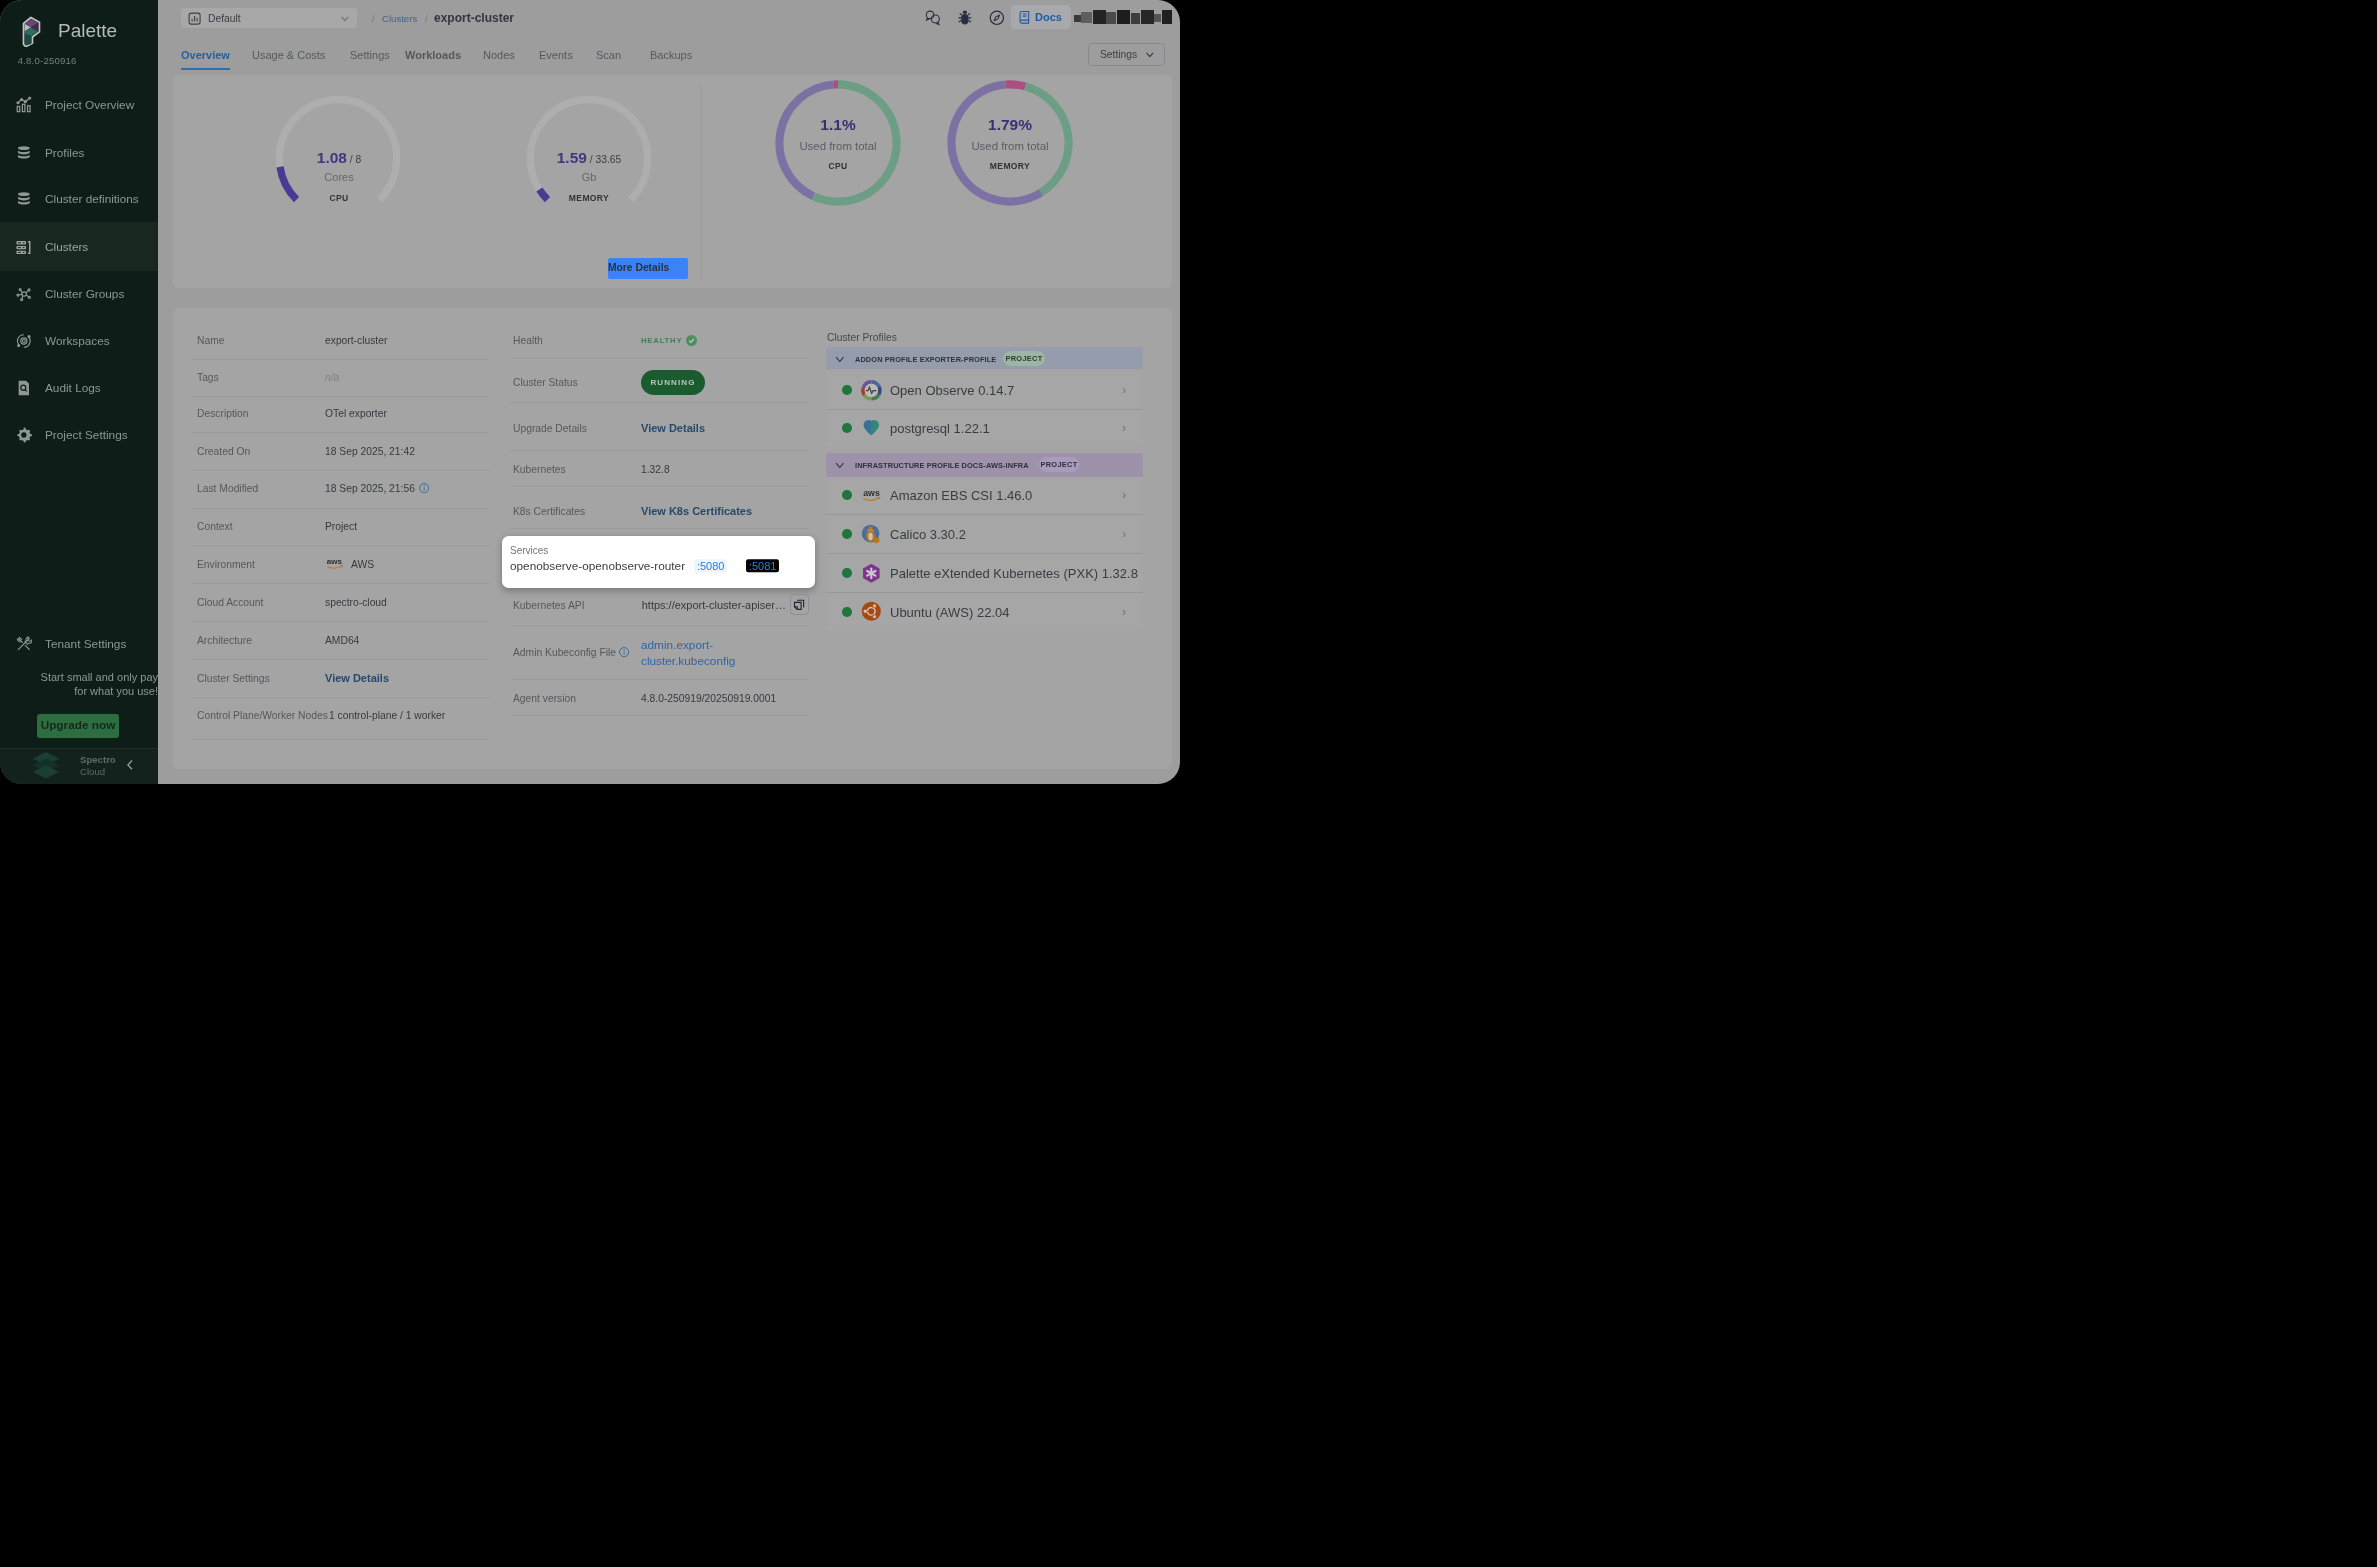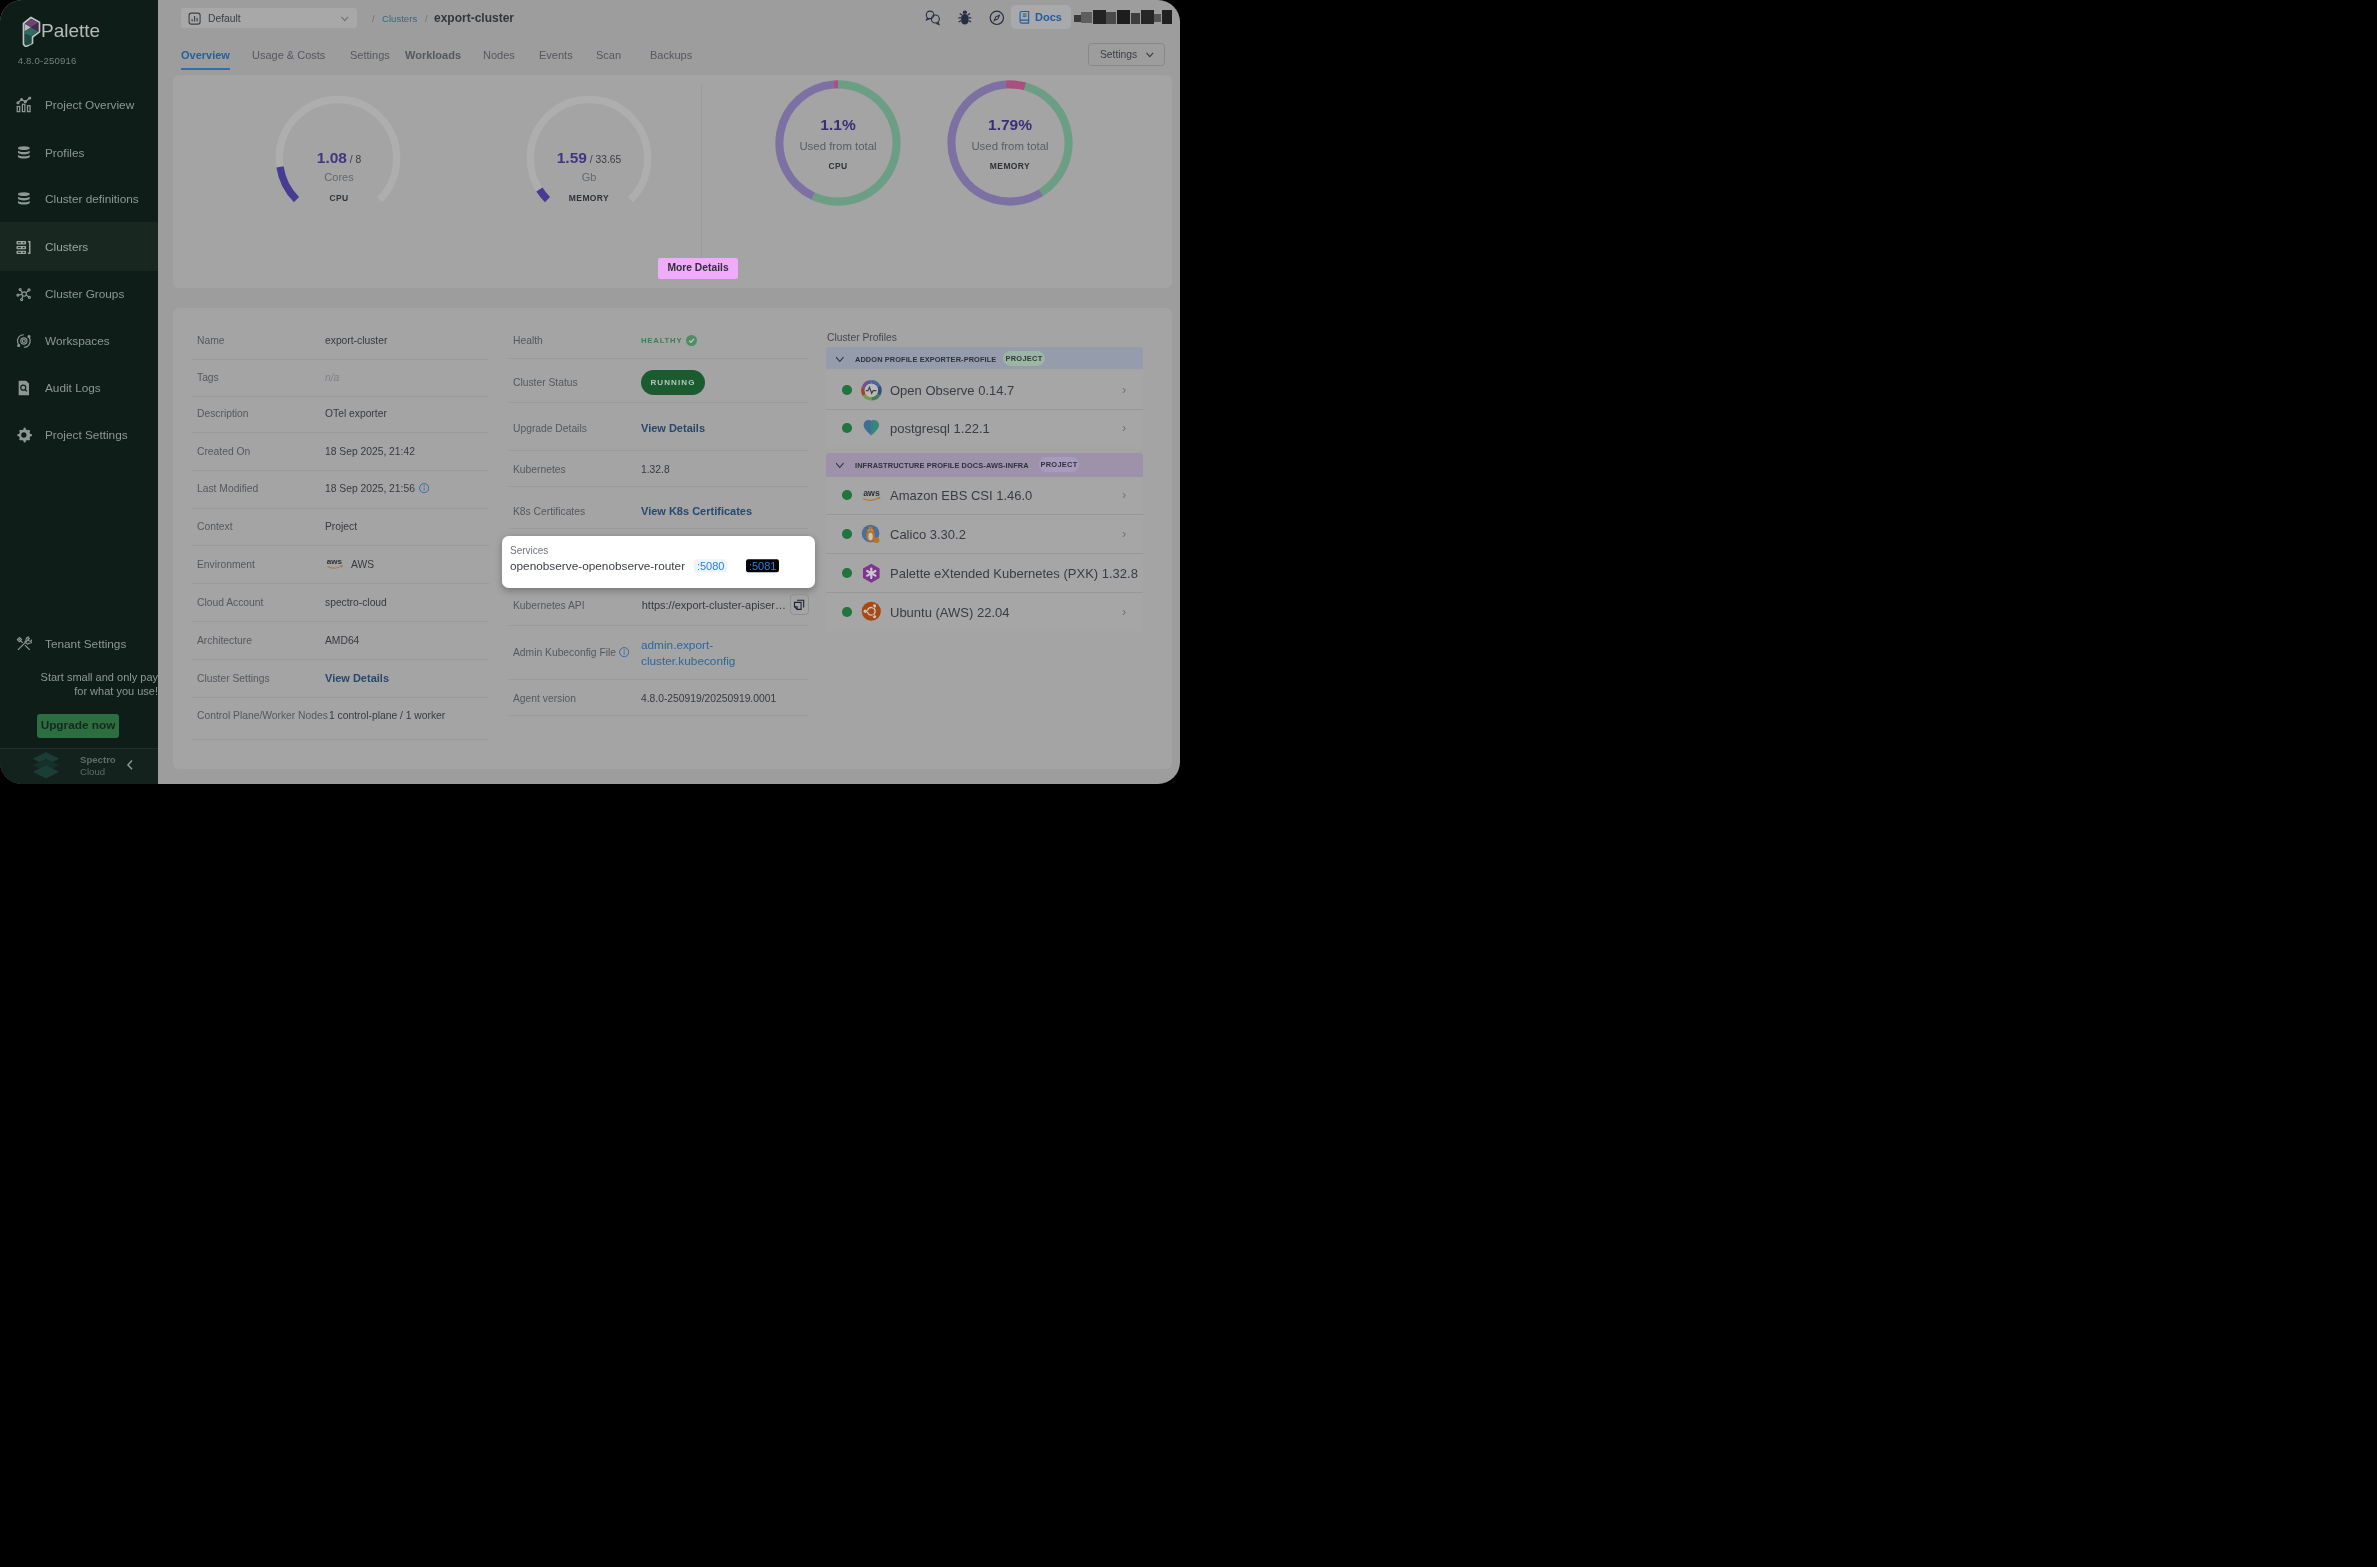--- a/index.html
+++ b/index.html
@@ -31,21 +31,21 @@
     <div id="selrow"></div>
 
     <svg class="abs" style="left:21.3px;top:15.5px" width="20.6" height="31" viewBox="0 0 56 84">
       <path d="M7 20 L27 4 L50 17 L50 43 L31 57 L31 74 L13 83 L7 77 Z" fill="none" stroke="#c0c4c2" stroke-width="5" stroke-linejoin="round"></path>
       <path d="M10 21 L27 7 L47 18 L27 31 Z" fill="#6a4573"></path>
       <path d="M47 18 L47 42 L27 31 Z" fill="#49284f"></path>
       <path d="M10 21 L27 31 L10 41 Z" fill="#b9bdbb"></path>
       <path d="M10 41 L27 31 L47 42 L28 55 L10 48 Z" fill="#2e6b61"></path>
       <path d="M10 48 L28 55 L28 76 L13 80 L10 74 Z" fill="#1f4a42"></path>
     </svg>
-    <div class="abs" style="left:41px;top:20px;font-size:19px;font-weight:500;color:#b6bab8">Palette</div>
+    <div class="abs" style="left:58px;top:20px;font-size:19px;font-weight:500;color:#b6bab8">Palette</div>
     <div class="abs" style="left:17.7px;top:55px;font-size:9.6px;color:#75807c;letter-spacing:0.2px">4.8.0-250916</div>
 
     <svg class="navico" style="top:105px" viewBox="0 0 24 24" fill="none" stroke="#8d9793" stroke-width="1.7">
       <rect x="3" y="14" width="3.4" height="7"></rect>
         <rect x="10" y="11" width="3.4" height="10"></rect>
         <rect x="17" y="13" width="3.4" height="8"></rect>
       <polyline points="4,9 9,4.5 14,7.5 20,2.5"></polyline>
         <circle cx="4" cy="9" r="1.3"></circle>
         <circle cx="9" cy="4.5" r="1.3"></circle>
         <circle cx="14" cy="7.5" r="1.3"></circle>
@@ -237,21 +237,21 @@
 
     <svg class="abs" style="left:947px;top:80px" width="126" height="126" viewBox="0 0 171 171" fill="none" stroke-width="11">
       <path d="M 79.95 6.19 A 79.5 79.5 0 0 1 106.08 8.71" stroke="#a85180"></path>
       <path d="M 106.08 8.71 A 79.5 79.5 0 0 1 127.63 152.92" stroke="#6b9e85"></path>
       <path d="M 127.63 152.92 A 79.5 79.5 0 1 1 79.95 6.19" stroke="#7d71a3"></path>
     </svg>
     <div class="abs ctr" style="left:1010px;top:125px;font-size:15.5px;font-weight:bold;color:#392f76">1.79%</div>
     <div class="abs ctr" style="left:1010px;top:146px;font-size:11.4px;color:#595d62">Used from total</div>
     <div class="abs ctr" style="left:1010px;top:166px;font-size:8.5px;font-weight:bold;color:#2e3136;letter-spacing:0.4px">MEMORY</div>
 
-    <div class="abs" style="left:658px;top:258px;width:80px;height:20.6px;background:#f0abfc;border-radius:2.2px;text-align:center;line-height:20.6px;font-size:10.3px;font-weight:600;color:#2e3136">More Details</div>
+    <div class="abs" style="left:608px;top:258px;width:80px;height:20.6px;background:#3b82f6;border-radius:2.2px;line-height:20.6px;font-size:10.3px;font-weight:600;color:#2e3136">More Details</div>
 
     <div class="card" style="left:173px;top:308px;width:999px;height:461px"></div>
     <div id="col1">
       <div class="lab" style="left:197px;top:340px">Name</div>
         <div class="val" style="left:325px;top:340px">export-cluster</div>
       <div class="sep" style="left:192px;top:359px;width:297px"></div>
       <div class="lab" style="left:197px;top:377px">Tags</div>
         <div class="val" style="left:325px;top:377px;color:#7e8287;font-style:italic">n/a</div>
       <div class="sep" style="left:192px;top:396px;width:297px"></div>
       <div class="lab" style="left:197px;top:413px">Description</div>

